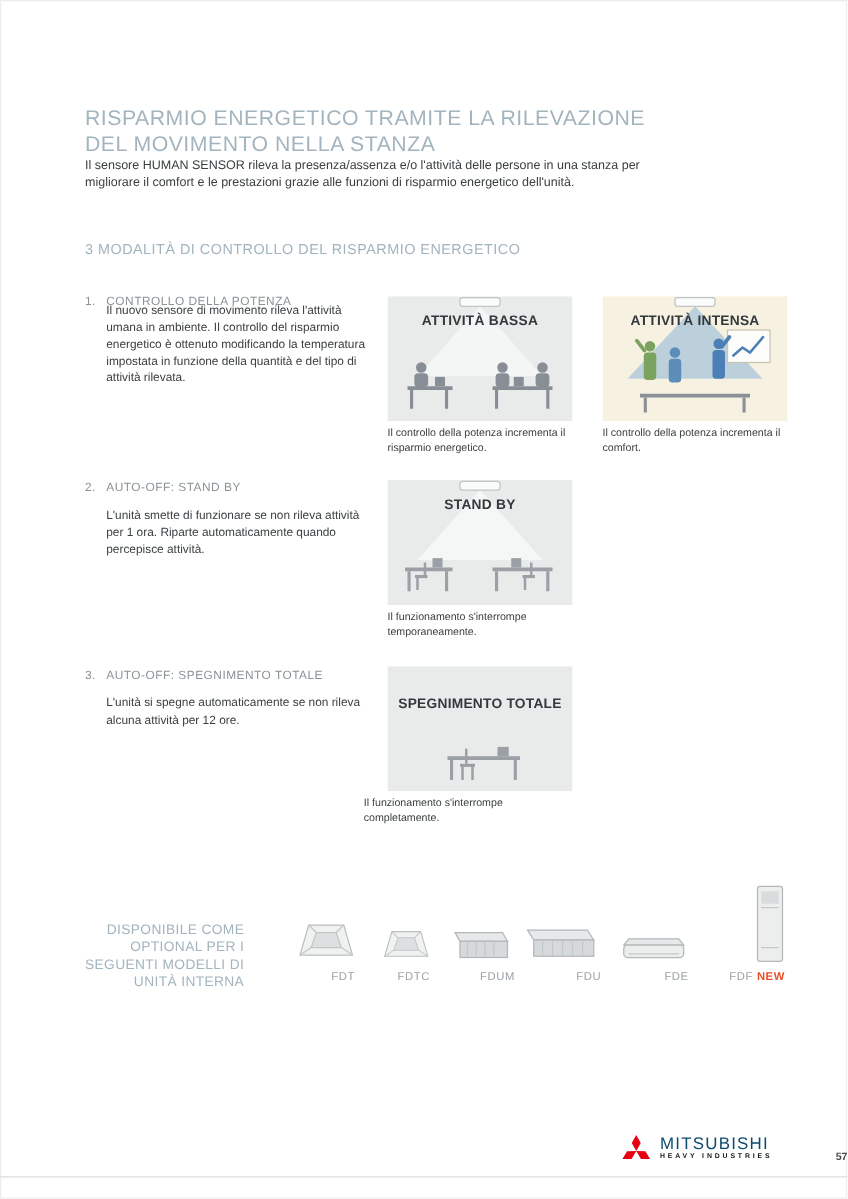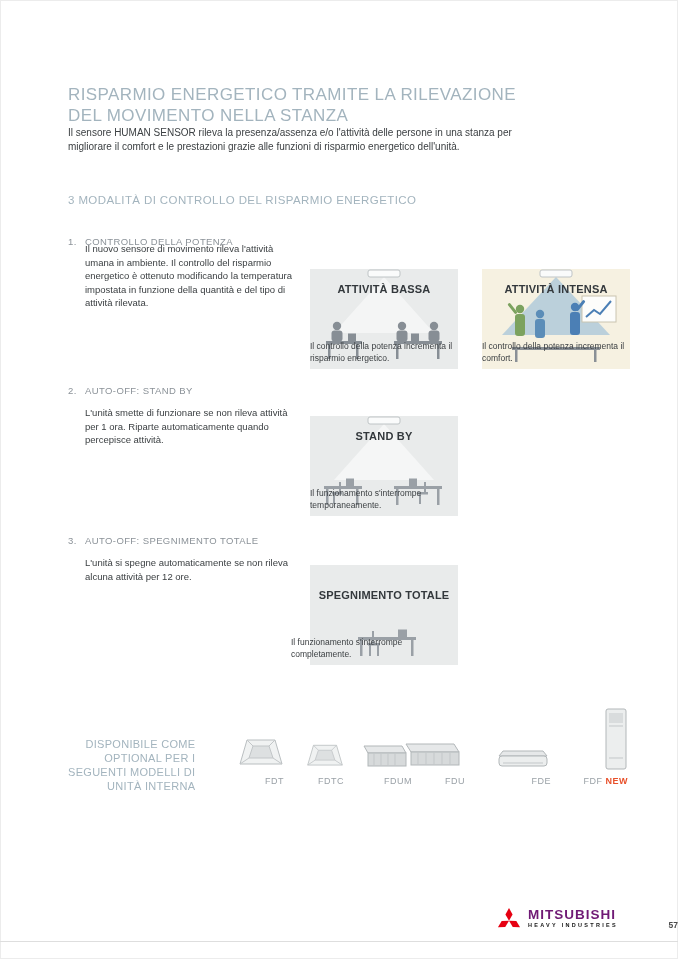--- a/index.html
+++ b/index.html
@@ -12,38 +12,38 @@
            color:#a3b4be; letter-spacing:0.4px; line-height:21px; }
   .intro { position:absolute; left:68px; top:126px; width:474px; font-size:10px;
            color:#3c4043; line-height:13.5px; }
   .section-heading { position:absolute; left:68px; top:194px; font-size:11.5px;
            color:#a3b4be; letter-spacing:0.4px; }
 
   .mode-head { position:absolute; font-size:9.5px; color:#8b9298; letter-spacing:0.4px; }
   .mode-num  { display:inline-block; width:17px; }
   .mode-body { position:absolute; width:214px; font-size:9.5px; line-height:13.5px; color:#3c4043; }
 
-  .fig { position:absolute; width:148px; height:100px;margin-top:32px; }
+  .fig { position:absolute; width:148px; height:100px; }
   .fig svg { display:block; }
   .fig-label { position:absolute; left:0; right:0; top:14px; text-align:center;
                font-size:11px; font-weight:700; color:#33383c; letter-spacing:0.2px; }
   .fig-label.low { top:24px; }
   .fig-caption { position:absolute; width:154px; font-size:8.5px; line-height:11.5px; color:#3c4043; }
 
   .models-heading { position:absolute; left:68px; top:737px; font-size:11px;
                     color:#a3b4be; line-height:14px; letter-spacing:0.3px;text-align:right; }
   .model-item { position:absolute; top:700px; height:86px; display:flex; flex-direction:column;
                 align-items:flex-end; justify-content:flex-end; }
   .model-label { margin-top:6px; font-size:9px; color:#9aa1a7; letter-spacing:0.5px; white-space:nowrap; }
   .badge-new { color:#e8502a; font-weight:700; }
 
   .page-number { position:absolute; left:0; right:0; top:920px; text-align:right;
                  font-size:8.5px; font-weight:700; color:#4a4a4a; }
   .logo { position:absolute; right:60px; top:906px; display:flex; align-items:center; gap:6px; }
-  .brand-name { font-size:13.5px; font-weight:700; color:#701a75; letter-spacing:1px; line-height:13px; }
+  .brand-name { font-size:13.5px; font-weight:400; color:#0c4a6e; letter-spacing:1px; line-height:13px; }
   .brand-sub  { font-size:5.5px; font-weight:700; color:#141414; letter-spacing:2.3px; margin-top:1px; }
   .bottom-line { position:absolute; left:0; right:0; top:941px; height:1px; background:#dedede; }
 </style>
 </head>
 <body>
 
 <div class="page">
 
   <div class="title">
     <div>RISPARMIO ENERGETICO TRAMITE LA RILEVAZIONE</div>
@@ -206,21 +206,21 @@
       <polygon points="6,9 44,9 40,2 2,2" fill="#e6e8e9" stroke="#b2b7b9"></polygon>
       <rect x="6" y="9" width="38" height="13" fill="#d7dadb" stroke="#b2b7b9"></rect>
       <line x1="12" y1="9" x2="12" y2="22" stroke="#c3c7c9"></line>
       <line x1="19" y1="9" x2="19" y2="22" stroke="#c3c7c9"></line>
       <line x1="26" y1="9" x2="26" y2="22" stroke="#c3c7c9"></line>
       <line x1="33" y1="9" x2="33" y2="22" stroke="#c3c7c9"></line>
     </svg>
     <div class="model-label">FDUM</div>
   </div>
 
-  <div class="model-item" style="left:399px; width:66px;">
+  <div class="model-item" style="left:415px; width:66px;">
     <svg width="60" height="28" viewBox="0 0 60 28">
       <polygon points="6,10 54,10 49,2 1,2" fill="#e6e8e9" stroke="#b2b7b9"></polygon>
       <rect x="6" y="10" width="48" height="13" fill="#d7dadb" stroke="#b2b7b9"></rect>
       <line x1="13" y1="10" x2="13" y2="23" stroke="#c3c7c9"></line>
       <line x1="21" y1="10" x2="21" y2="23" stroke="#c3c7c9"></line>
       <line x1="29" y1="10" x2="29" y2="23" stroke="#c3c7c9"></line>
       <line x1="37" y1="10" x2="37" y2="23" stroke="#c3c7c9"></line>
       <line x1="45" y1="10" x2="45" y2="23" stroke="#c3c7c9"></line>
     </svg>
     <div class="model-label">FDU</div>

